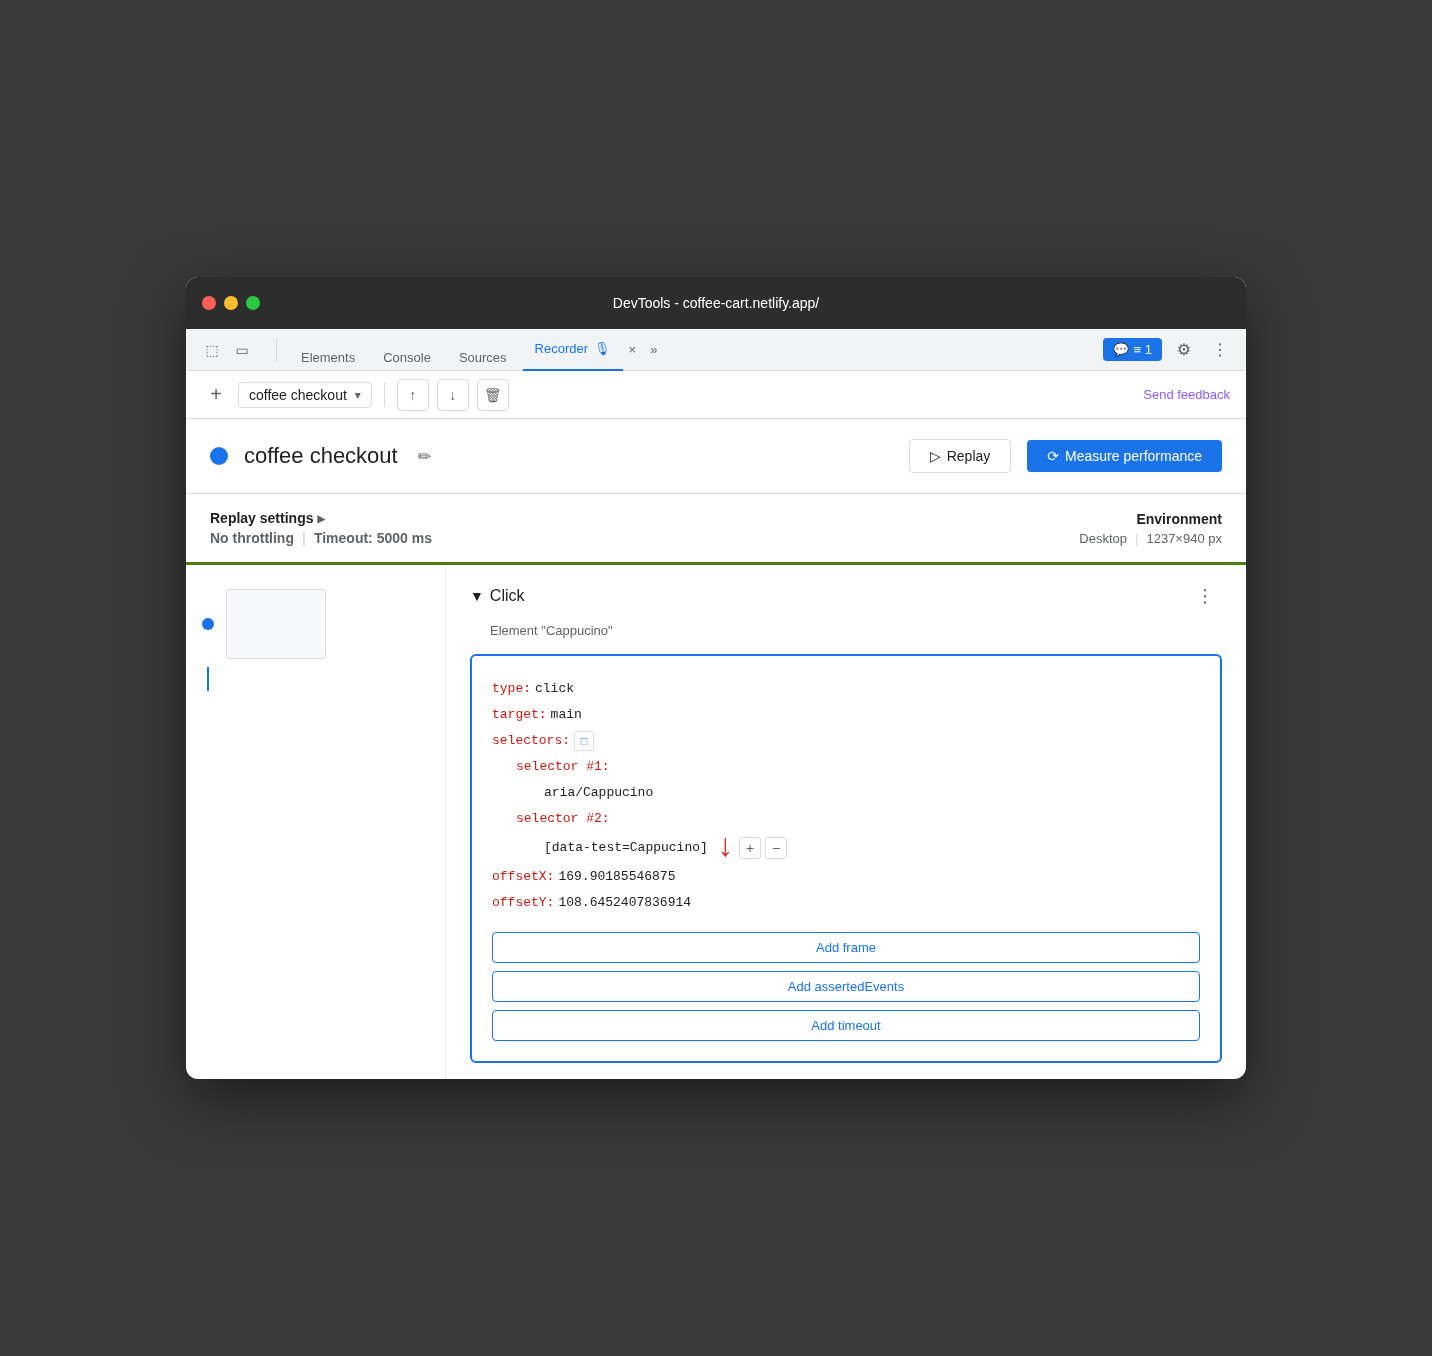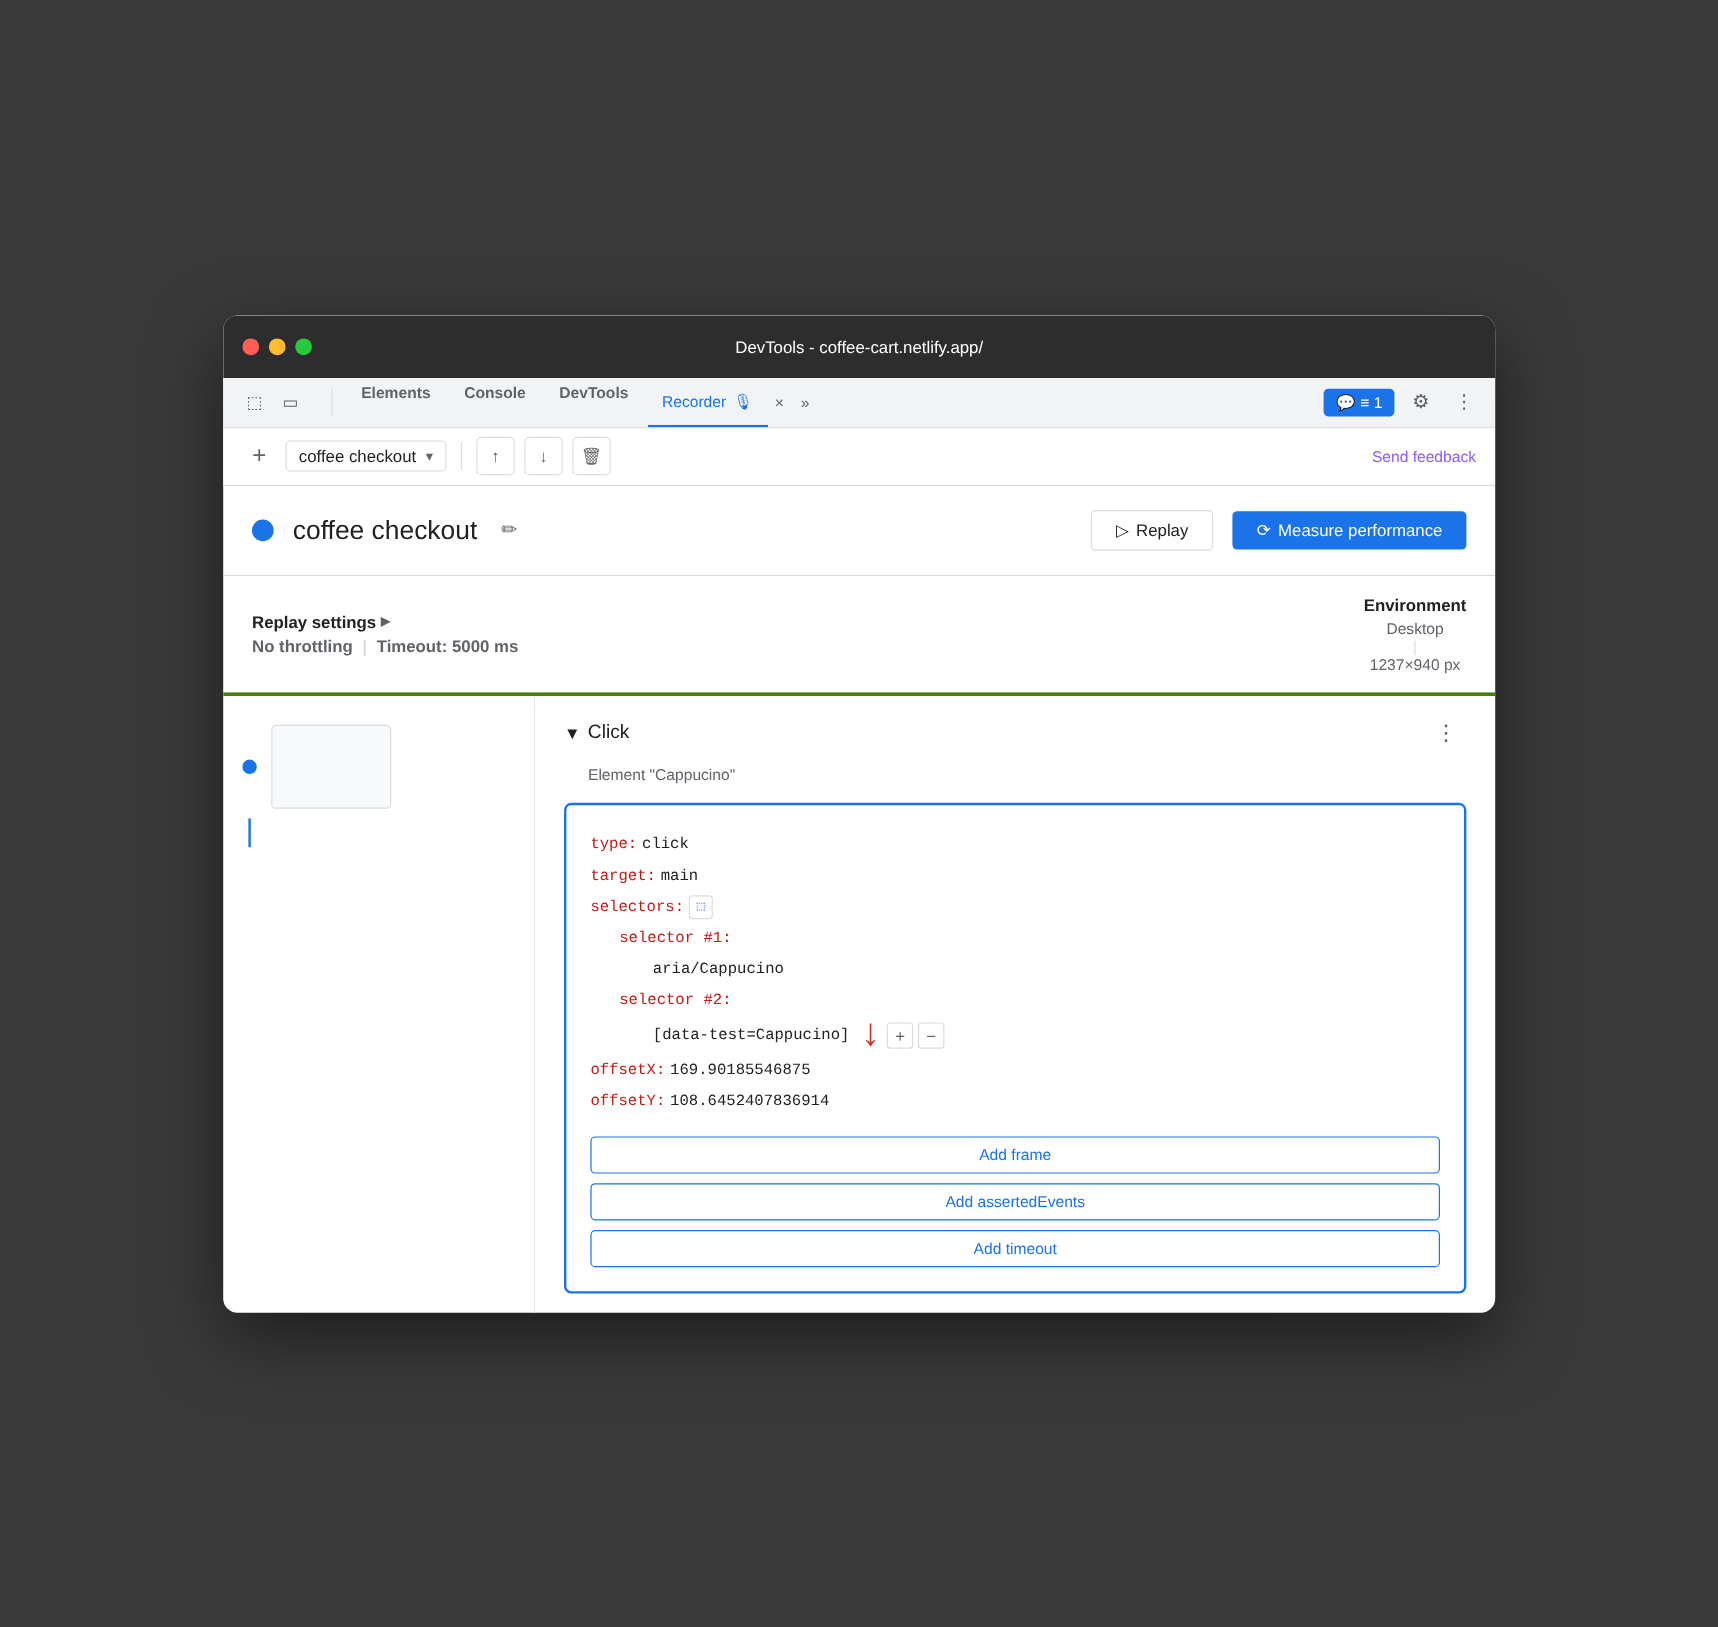--- a/index.html
+++ b/index.html
@@ -101,22 +101,21 @@
       padding: 6px 12px;
       font-size: 13px;
       color: #5f6368;
       cursor: pointer;
       border-radius: 4px 4px 0 0;
       white-space: nowrap;
       background: none;
       border: none;
       height: 42px;
       display: flex;
-      align-items: flex-start;
-      font-weight: bold;
+      align-items: flex-end;
     }
 
     .tab.active {
       color: #1a73e8;
       border-bottom: 2px solid #1a73e8;
       font-weight: 500;
     }
 
     .tab-recorder {
       display: flex;
@@ -345,21 +344,20 @@
     }
 
     .env-values {
       font-size: 13px;
       color: #5f6368;
       margin-top: 4px;
       display: flex;
       align-items: center;
       justify-content: space-between;
       gap: 0;
-      flex-direction: column;
     }
 
     
     .steps-area {
       display: flex;
       padding: 0;
     }
 
     .steps-sidebar {
       width: 260px;
@@ -561,21 +559,21 @@
     </div>
     <div class="tab-divider"></div>
 
     <button class="tab">
       <span>Elements</span>
     </button>
     <button class="tab">
       <span>Console</span>
     </button>
     <button class="tab">
-      <span>DevTools</span>
+      <span>Sources</span>
     </button>
     <button class="tab active tab-recorder">
       <span>Recorder</span>
       <span style="font-size:13px;">🎙</span>
       </button>
       <button style="background:none;border:none;cursor:pointer;color:#5f6368;font-size:13px;padding:0 2px;">×</button>
 
     <button class="tab-more">
       <span>»</span>
     </button>

